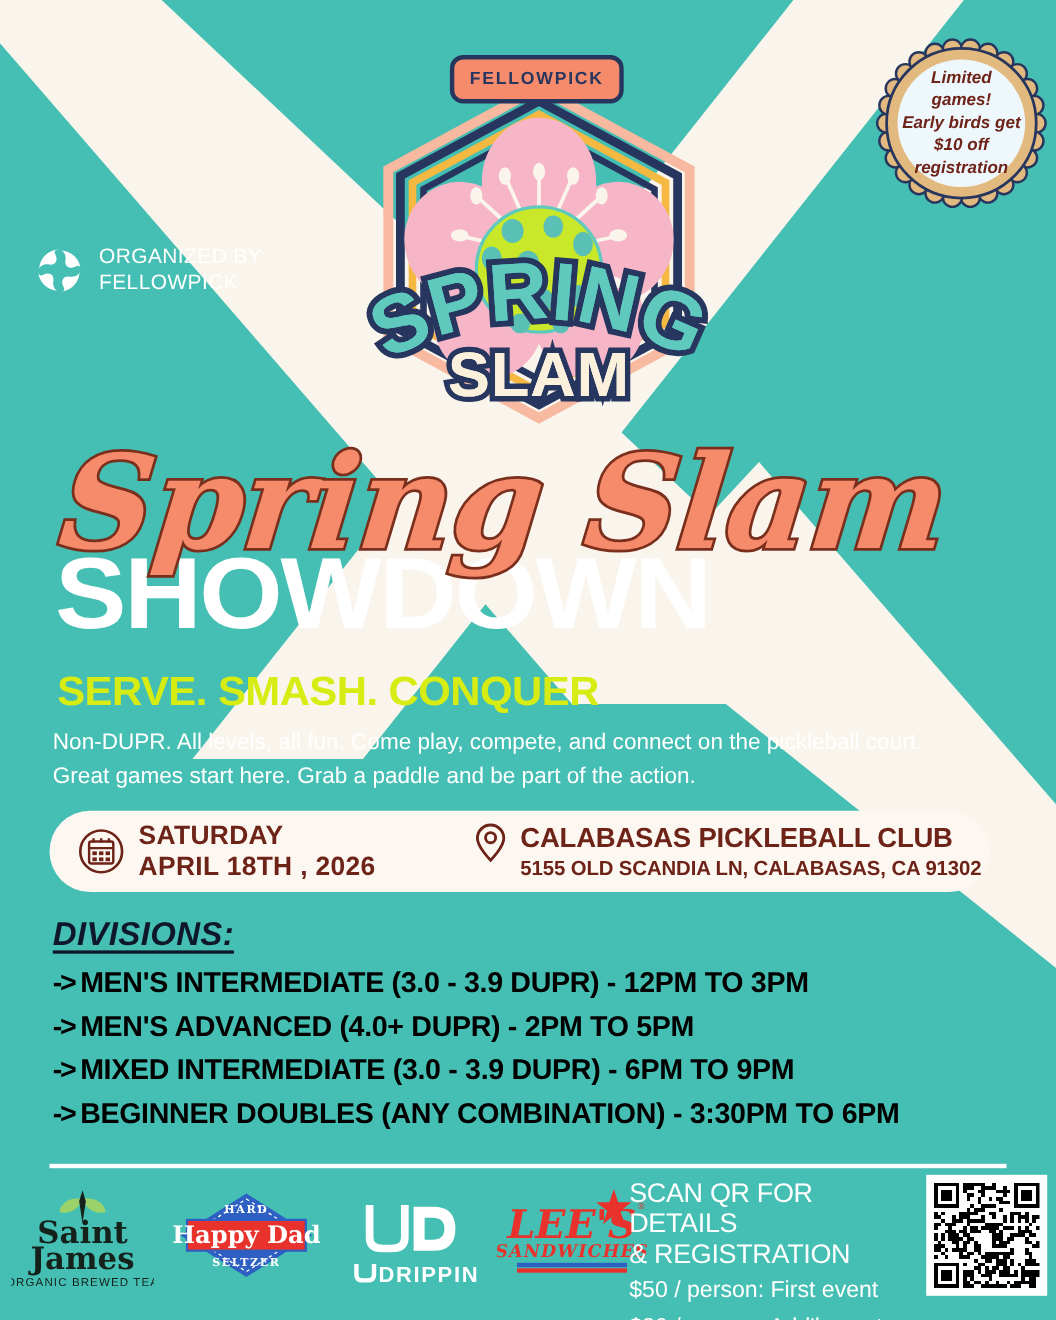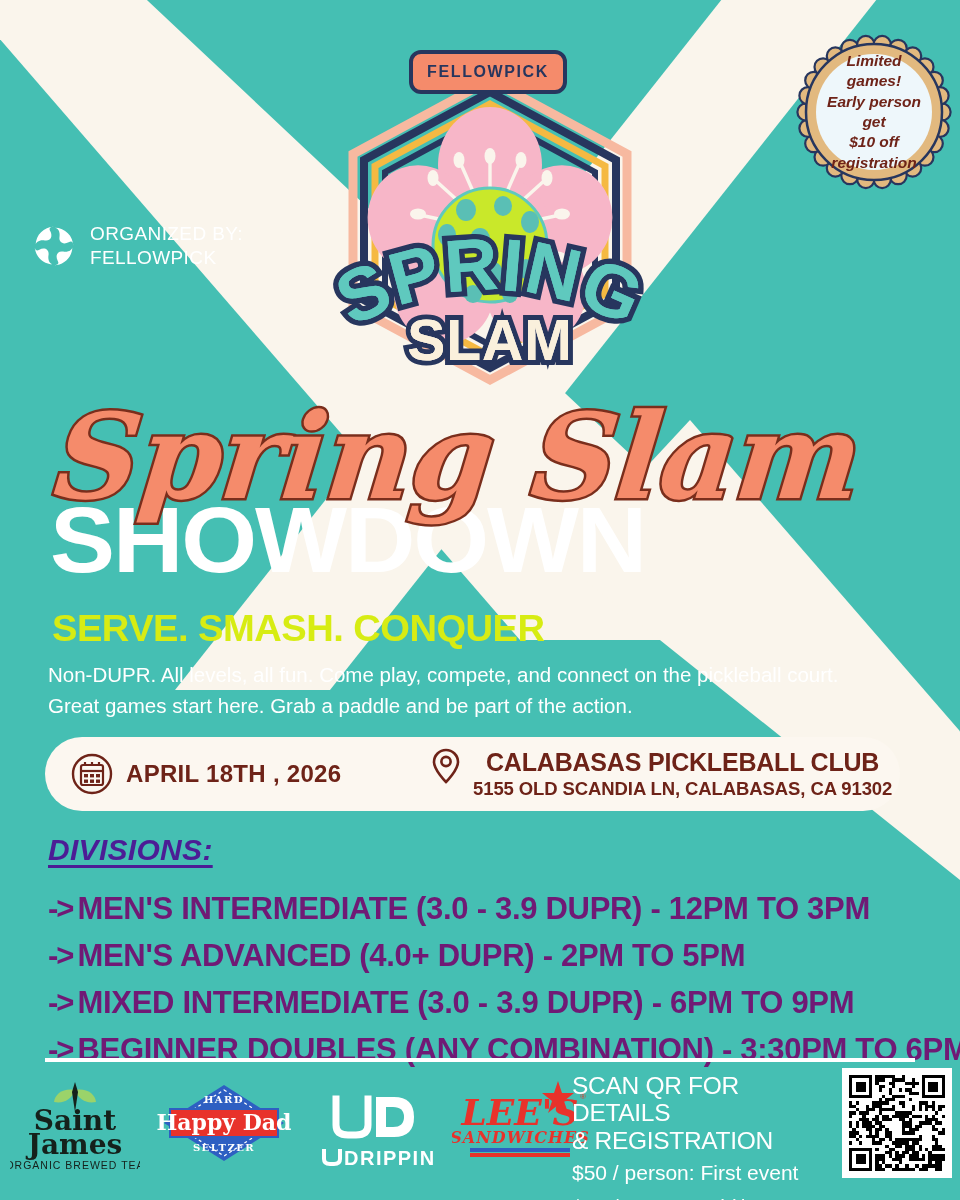--- a/index.html
+++ b/index.html
@@ -41,21 +41,21 @@
 
   
   .badge {
     position:absolute; left:795px; top:33px; z-index:9;
     width:158px; height:158px;
   }
   .badge-txt {
     position:absolute; inset:0; display:flex; flex-direction:column;
     align-items:center; justify-content:center;
     color:#6E2318; font-size:15.5px; font-weight:bold; font-style:italic;
-    line-height:1.32; text-align:center; padding:0 20px;
+    line-height:1.32; text-align:left; padding:0 20px;
   }
 
   
   .headline-wrap { position:absolute; left:0; top:398px; width:960px; z-index:6; }
   .script-title {
     position:absolute; left:56px; top:0;
     font-family:"DejaVu Serif", serif;
     font-style:italic; font-weight:bold;
     font-size:118px; line-height:1;
     color:#F58B6B;
@@ -91,33 +91,33 @@
     width:855px; height:74px; border-radius:37px;
     background:#FCF7F0;
     display:flex; align-items:center;
   }
   .info-left { display:flex; align-items:center; gap:13px; margin-left:26px; width:360px; }
   .info-right { display:flex; align-items:flex-start; gap:12px; }
   .cal-icon, .pin-icon { flex:0 0 auto; }
   .date-lines { color:#6E2318; font-weight:bold; line-height:1.16; }
   .date-lines .d1 { font-size:24px; letter-spacing:.3px; }
   .date-lines .d2 { font-size:24px; letter-spacing:.3px; }
-  .venue { color:#6E2318; font-weight:bold; text-align:center; }
+  .venue { color:#6E2318; font-weight:bold; }
   .venue .v1 { font-size:25px; letter-spacing:-.2px; line-height:1.2; }
   .venue .v2 { font-size:18.5px; letter-spacing:-.1px; line-height:1.35; }
 
   
   .divisions { position:absolute; left:48px; top:833px; z-index:6; width:880px; }
   .div-head {
-    color:#4c1d95; font-size:30px; font-weight:bold; font-style:italic;
+    color:#0f172a; font-size:30px; font-weight:bold; font-style:italic;
     text-decoration:underline; text-underline-offset:5px;
-    letter-spacing:.3px; margin-bottom:18px;
+    letter-spacing:.3px; margin-bottom:7px;
   }
   .div-item {
-    color:#701a75; font-size:31px; font-weight:bold;
+    color:#000000; font-size:26px; font-weight:bold;
     letter-spacing:-.3px; line-height:1.52;
     white-space:nowrap;
   }
   .div-item .arrow { letter-spacing:-2px; margin-right:5px; }
 
   
   .divider {
     position:absolute; left:45px; top:1058px; width:870px; height:4px;
     background:#ffffff; z-index:6;
   }
@@ -277,21 +277,21 @@
         <circle cx="129.90" cy="33.91" r="8.6" fill="#E2B97F" stroke="#27365E" stroke-width="2.2"></circle>
         <circle cx="139.21" cy="47.40" r="8.6" fill="#E2B97F" stroke="#27365E" stroke-width="2.2"></circle>
         <circle cx="145.02" cy="62.73" r="8.6" fill="#E2B97F" stroke="#27365E" stroke-width="2.2"></circle>
       </g>
     <circle cx="79" cy="79" r="68" fill="#E2B97F" stroke="#27365E" stroke-width="2.5"></circle>
     <circle cx="79" cy="79" r="58" fill="#EEF7FB"></circle>
   </svg>
   <div class="badge-txt">
     <div>Limited</div>
     <div>games!</div>
-    <div>Early person get</div>
+    <div>Early birds get</div>
     <div>$10 off</div>
     <div>registration</div>
   </div>
 </div>
 
 <div class="headline-wrap">
   <div class="showdown">SHOWDOWN</div>
   <div class="script-title">Spring Slam</div>
 </div>
 
@@ -310,20 +310,21 @@
       <g fill="#6E2318">
         <rect x="13" y="21" width="4" height="3.4"></rect>
           <rect x="19" y="21" width="4" height="3.4"></rect>
         <rect x="25" y="21" width="4" height="3.4"></rect>
           <rect x="13" y="26.5" width="4" height="3.4"></rect>
         <rect x="19" y="26.5" width="4" height="3.4"></rect>
           <rect x="25" y="26.5" width="4" height="3.4"></rect>
       </g>
     </svg>
     <div class="date-lines">
+      <div class="d1">SATURDAY</div>
       <div class="d2">APRIL  18TH , 2026</div>
     </div>
   </div>
   <div class="info-right">
     <svg class="pin-icon" width="30" height="38" viewBox="0 0 30 38">
       <path d="M15 3 C8.4 3 3 8.4 3 15 C3 23 15 35 15 35 C15 35 27 23 27 15 C27 8.4 21.6 3 15 3 Z" fill="none" stroke="#6E2318" stroke-width="2.6"></path>
       <circle cx="15" cy="14.5" r="4.6" fill="none" stroke="#6E2318" stroke-width="2.6"></circle>
     </svg>
     <div class="venue">
       <div class="v1">CALABASAS PICKLEBALL CLUB</div>

